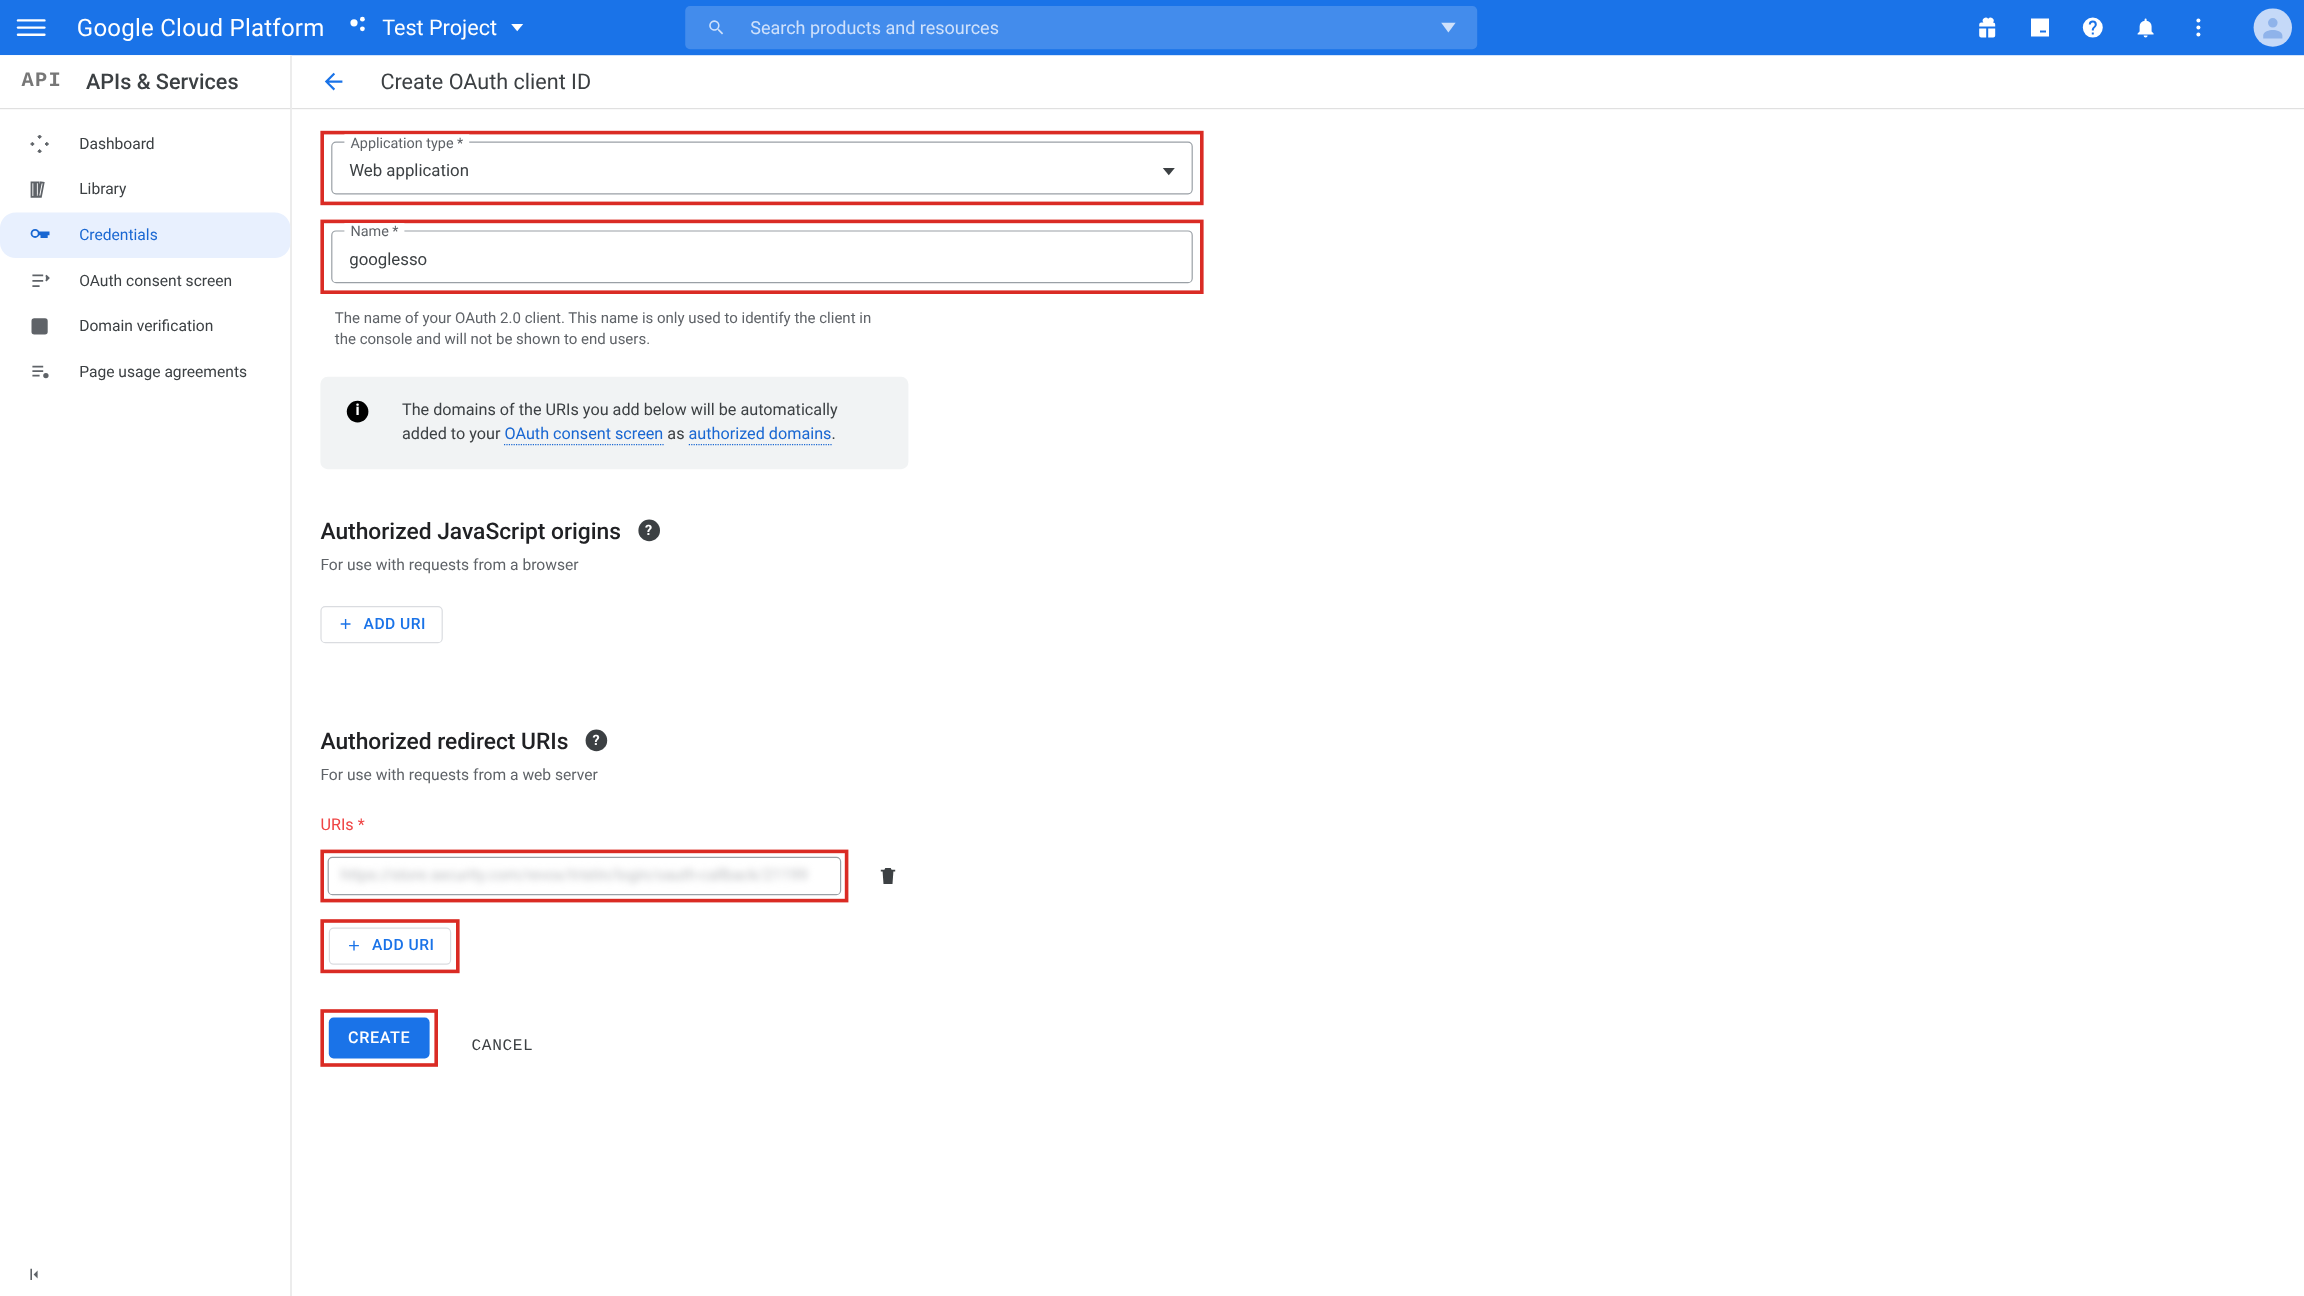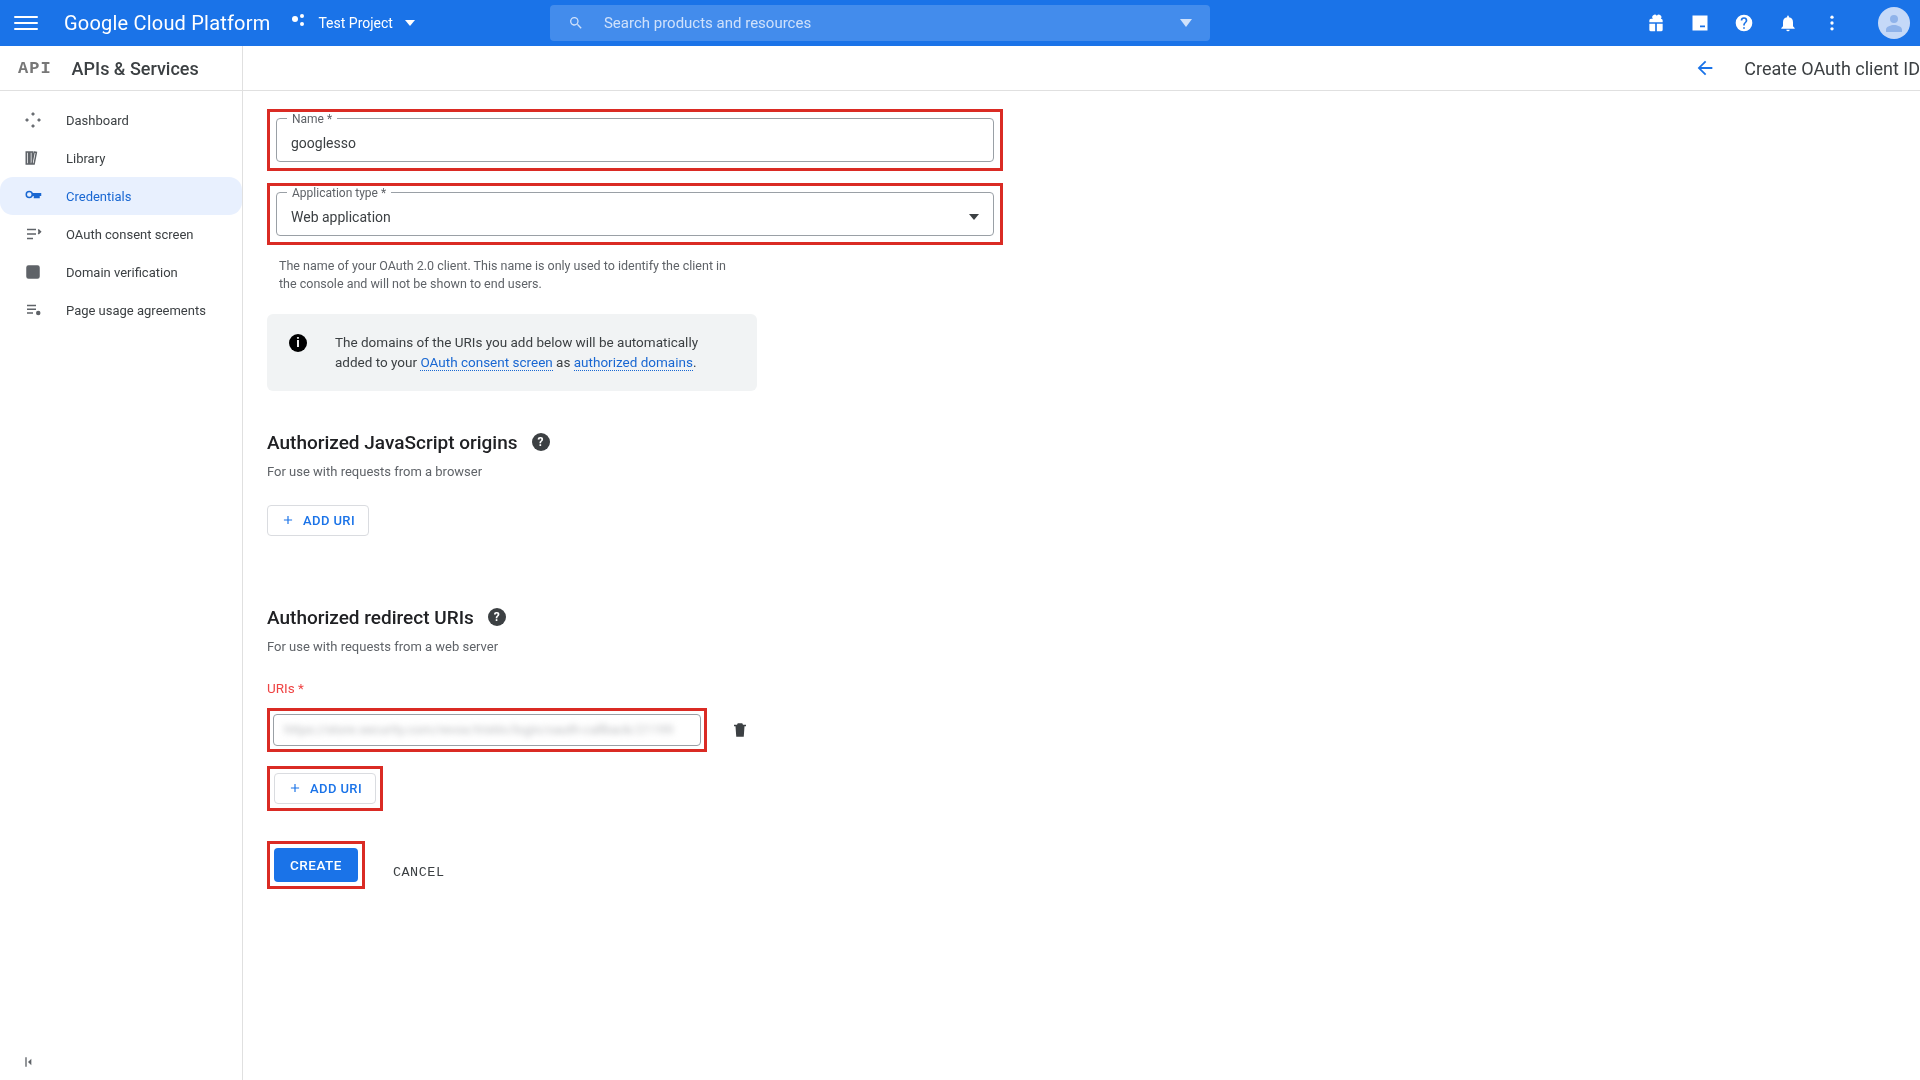--- a/index.html
+++ b/index.html
@@ -3,21 +3,21 @@
 <meta charset="utf-8">
 <style>
   * { margin:0; padding:0; box-sizing:border-box; font-family:Roboto, Arial, sans-serif; }
   body { width:1920px; height:1080px; overflow:hidden; background:#fff; color:#3c4043; }
 
   
   .header { height:46px; background:#1a73e8; display:flex; align-items:center; color:#fff; padding:0 10px 0 14px; }
   .hamburger { width:24px; cursor:pointer; display:flex; flex-direction:column; gap:4px; margin-right:26px; }
   .hamburger span { height:2px; background:#fff; border-radius:1px; }
   .product-name { font-family:'Product Sans', Roboto, sans-serif; font-size:20px; font-weight:400; letter-spacing:.2px; margin-right:22px; }
-  .project-picker { display:flex; align-items:center; gap:8px; font-size:14px; cursor:pointer; }
+  .project-picker { display:flex; align-items:center; gap:8px; font-size:18px; cursor:pointer; }
   .project-dots { width:18px; height:18px; position:relative; }
   .project-dots::before { content:''; position:absolute; width:6px; height:6px; border-radius:50%; background:#fff; left:0; top:2px; }
   .project-dots::after  { content:''; position:absolute; width:4px; height:4px; border-radius:50%; background:#fff; left:8px; top:0; box-shadow:0 8px 0 #fff; }
   .project-picker .chevron { width:0; height:0; border-left:5px solid transparent; border-right:5px solid transparent; border-top:6px solid #fff; margin-left:4px; }
   .search-wrap { margin-left:135px; margin-right:auto; height:36px; width:660px; background:rgba(255,255,255,.18); border-radius:4px; display:flex; align-items:center; padding:0 18px; }
   .search-wrap .mag { width:16px; height:16px; margin-right:20px; }
   .search-wrap input { flex:1; background:transparent; border:none; outline:none; font-size:15px; color:#fff; }
   .search-wrap input::placeholder { color:#cfe1fb; }
   .search-wrap .chev-down { width:0; height:0; border-left:6px solid transparent; border-right:6px solid transparent; border-top:8px solid #cfe1fb; margin-left:22px; }
   .header-actions { display:flex; align-items:center; gap:24px; margin-left:100px; }
@@ -33,21 +33,21 @@
   .sidebar-header .title { font-size:18px; font-weight:500; color:#3c4043; }
   .nav-list { padding-top:10px; flex:1; }
   .nav-item { display:flex; align-items:center; height:38px; padding-left:24px; gap:24px; font-size:13px; color:#3c4043; cursor:pointer; }
   .nav-item.active { background:#e8f0fe; color:#1967d2;border-radius:13px; }
   .nav-item.active .nav-icon { fill:#1967d2; stroke:#1967d2; }
   .nav-icon { width:18px; height:18px; fill:#5f6368; stroke:#5f6368; }
   .collapse-handle { position:absolute; bottom:10px; left:22px; cursor:pointer; }
 
   
   .page { flex:1; overflow:auto; }
-  .page-header { height:45px; border-bottom:1px solid #e0e0e0; display:flex; align-items:center; padding-left:24px; gap:28px;justify-content:flex-end; }
+  .page-header { height:45px; border-bottom:1px solid #e0e0e0; display:flex; align-items:center; padding-left:24px; gap:28px; }
   .back-arrow { width:22px; height:22px; cursor:pointer; }
   .page-title { font-size:18px; color:#3c4043; }
   .content { padding:18px 0 0 24px; width:760px; }
 
   .intro { font-size:13.5px; color:#555; margin-bottom:18px; }
   .intro a { color:#1967d2; border-bottom:1px dotted #1967d2; text-decoration:none; }
 
   .red-box { border:3px solid #da2b24; margin-bottom:12px; }
 
   .field { position:relative; border:1px solid #9aa0a6; border-radius:4px; padding:8px 14px 3px 14px; height:44px; display:flex; align-items:center; }
@@ -193,33 +193,33 @@
       <span class="page-title">Create OAuth client ID</span>
     </div>
 
     <div class="content">
 
 
       
       <div class="red-box">
         <div class="field-wrap">
           <div class="field">
-            <label>Name *</label>
-            <input class="value" value="googlesso" style="">
+            <label>Application type *</label>
+            <span class="value">Web application</span>
+            <span class="arrow-down"></span>
           </div>
         </div>
       </div>
 
       
       <div class="red-box">
         <div class="field-wrap">
           <div class="field">
-            <label>Application type *</label>
-            <span class="value">Web application</span>
-            <span class="arrow-down"></span>
+            <label>Name *</label>
+            <input class="value" value="googlesso" style="">
           </div>
         </div>
       </div>
       <div class="helper">The name of your OAuth 2.0 client. This name is only used to identify the client in the console and will not be shown to end users.</div>
 
       
       <div class="info-banner">
         <div class="info-icon">i</div>
         <div>
           <span>The domains of the URIs you add below will be automatically added to your </span><a href="#">OAuth consent screen</a><span> as </span><a href="#">authorized domains</a><span>.</span>

